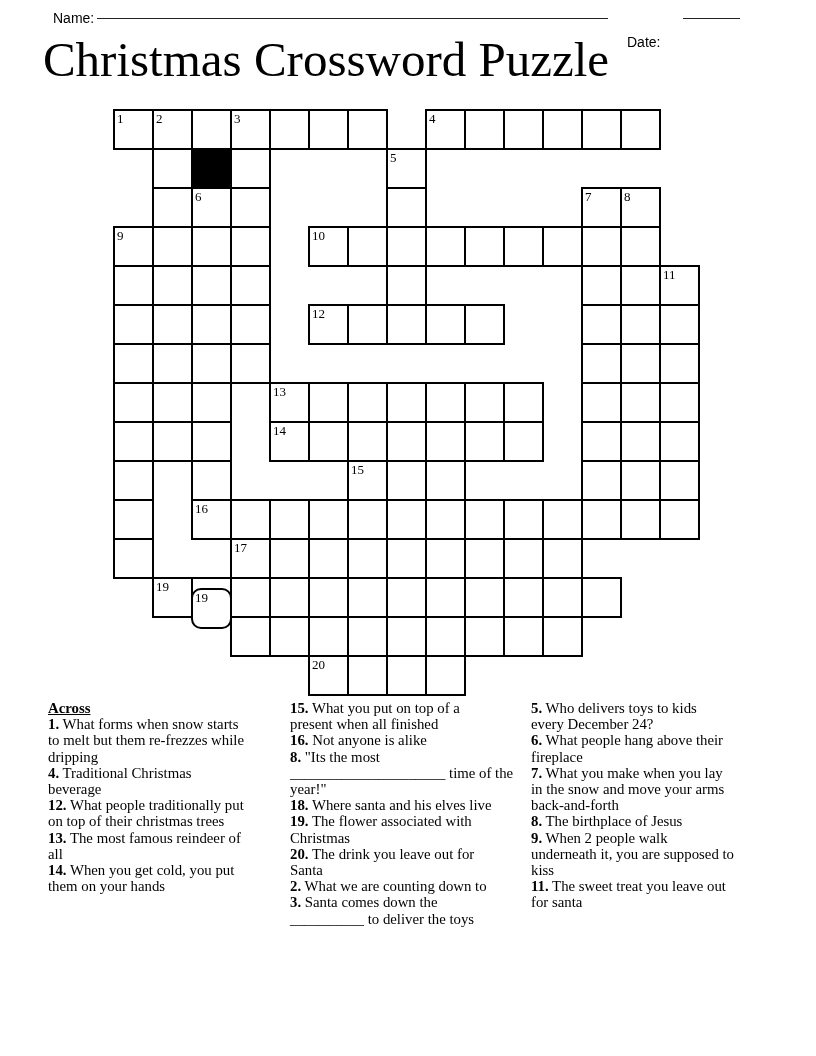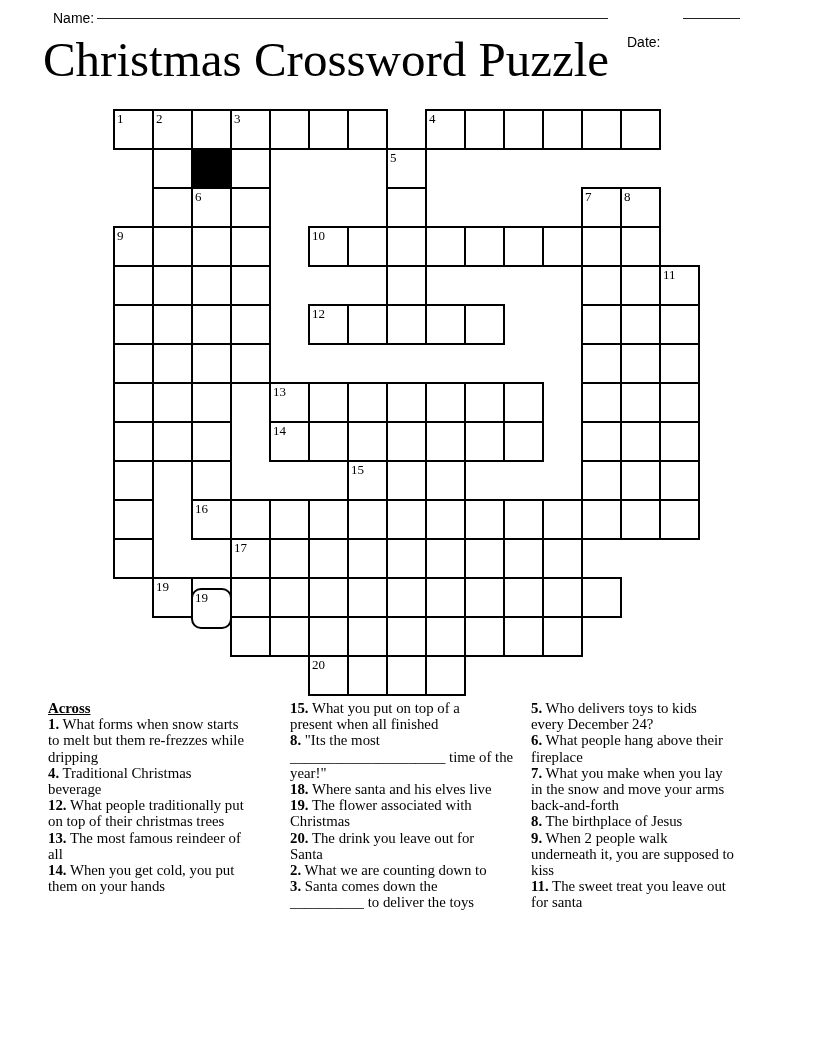--- a/index.html
+++ b/index.html
@@ -238,20 +238,21 @@
 <div class="abs clue-col" id="clue-col-0">
     <div class="clue-heading">Across</div>
     <div class="clue"><b>1.</b> What forms when snow starts<br>to melt but them re-frezzes while<br>dripping</div>
     <div class="clue"><b>4.</b> Traditional Christmas<br>beverage</div>
     <div class="clue"><b>12.</b> What people traditionally put<br>on top of their christmas trees</div>
     <div class="clue"><b>13.</b> The most famous reindeer of<br>all</div>
     <div class="clue"><b>14.</b> When you get cold, you put<br>them on your hands</div>
   </div>
 <div class="abs clue-col" id="clue-col-1">
     <div class="clue"><b>15.</b> What you put on top of a<br>present when all finished</div>
+    <div class="clue"><b>16.</b> Not anyone is alike</div>
     <div class="clue"><b>8.</b> "Its the most<br>_____________________ time of the<br>year!"</div>
     <div class="clue"><b>18.</b> Where santa and his elves live</div>
     <div class="clue"><b>19.</b> The flower associated with<br>Christmas</div>
     <div class="clue"><b>20.</b> The drink you leave out for<br>Santa</div>
     <div class="clue"><b>2.</b> What we are counting down to</div>
     <div class="clue"><b>3.</b> Santa comes down the<br>__________ to deliver the toys</div>
   </div>
 <div class="abs clue-col" id="clue-col-2">
     <div class="clue"><b>5.</b> Who delivers toys to kids<br>every December 24?</div>
     <div class="clue"><b>6.</b> What people hang above their<br>fireplace</div>

